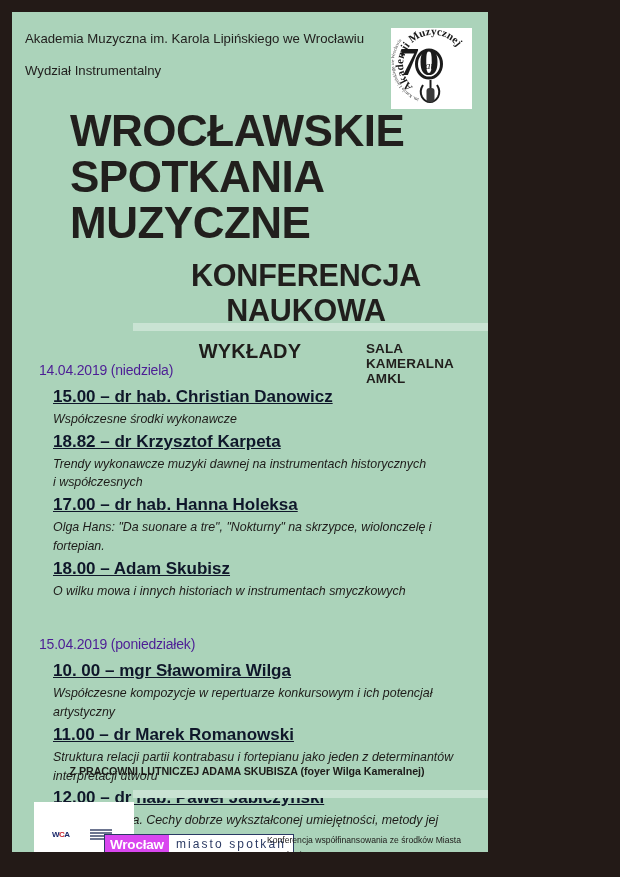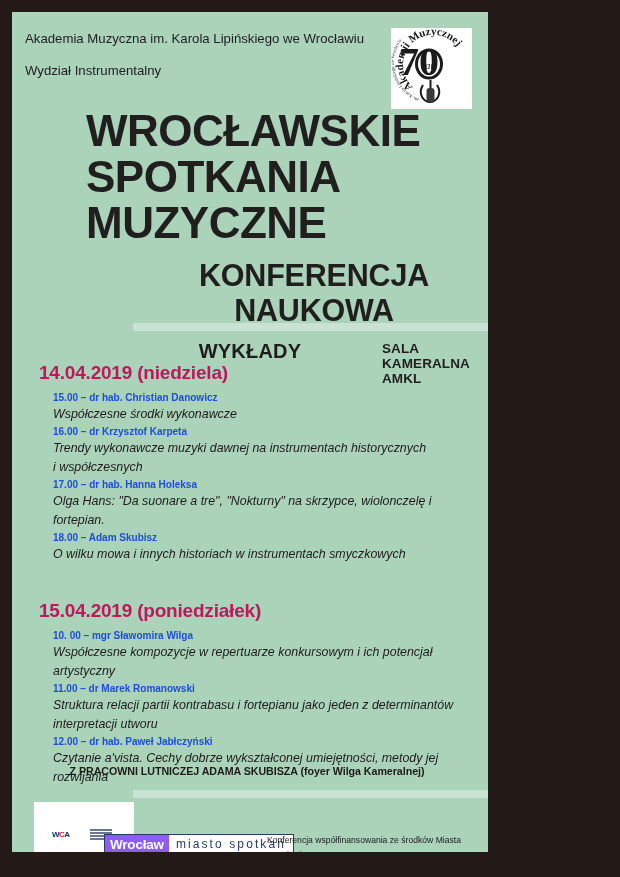--- a/index.html
+++ b/index.html
@@ -42,21 +42,21 @@
   .anniv-logo {
     position: absolute;
     right: 16px; top: 0px;
     width: 81px; height: 81px;
     background: #ffffff;
     overflow: hidden;
   }
   .anniv-logo svg { display:block; }
 
   
-  .title-block { position: absolute; left: 0; right: 0; top: 96px; padding-left: 16px; }
+  .title-block { position: absolute; left: 0; right: 0; top: 96px; }
   .main-title {
     color: #211f1d;
     font-weight: bold;
     font-size: 44px;
     line-height: 1.04;
     letter-spacing: -0.5px;
     padding-left: 58px;
   }
   .sub-title {
     color: #211f1d;
@@ -98,33 +98,34 @@
     font-size: 20px;
     letter-spacing: 0.2px;
   }
   .program {
     position: absolute;
     top: 350px;
     left: 27px;
     right: 18px;
   }
   .day-title {
-    color: #be185d;
-    font-weight: bold;
-    font-size: 19px;
+    color: #4c1d95;
+    font-weight: normal;
+    font-size: 14px;
     letter-spacing: -0.2px;
     margin-bottom: 6px;
   }
   .day-two { margin-top: 36px; }
   .lecture { margin-bottom: 0; padding-left: 14px; }
   .lecture-head {
-    color: #1d4ed8;
-    font-weight: bold;
-    font-size: 10px;
+    color: #0f172a;
+    font-weight: bold;
+    font-size: 17px;
     line-height: 1.52;
+    text-decoration: underline;
   }
   .lecture-desc {
     color: #1d1b19;
     font-style: italic;
     font-size: 12.4px;
     line-height: 1.52;
   }
 
   
   .exhibition {
@@ -164,21 +165,21 @@
   .wroclaw-logo {
     position: absolute;
     left: 92px; top: 32px;
     display: flex;
     align-items: stretch;
     height: 21px;
     background: #ffffff;
     border: 1px solid #2b3a63;
   }
   .wroclaw-name {
-    background: #8b5cf6;
+    background: #d946ef;
     color: #ffffff;
     font-weight: bold;
     font-size: 13.5px;
     line-height: 19px;
     padding: 0 5px;
     letter-spacing: -0.2px;
   }
   .wroclaw-tag {
     color: #2b3a63;
     font-size: 12px;
@@ -243,21 +244,21 @@
     <div class="divider divider-top"></div>
 
     <div class="program-heading">WYKŁADY</div>
     <div class="program" id="program-root">
         <div class="day-title">14.04.2019 (niedziela)</div>
         <div class="lecture">
           <div class="lecture-head">15.00 – dr hab. Christian Danowicz</div>
           <div class="lecture-desc">Współczesne środki wykonawcze</div>
         </div>
         <div class="lecture">
-          <div class="lecture-head">16.00 – dr Krzysztof Karpeta</div>
+          <div class="lecture-head">18.82 – dr Krzysztof Karpeta</div>
           <div class="lecture-desc">Trendy wykonawcze muzyki dawnej na instrumentach historycznych</div>
           <div class="lecture-desc">i współczesnych</div>
         </div>
         <div class="lecture">
           <div class="lecture-head">17.00 – dr hab. Hanna Holeksa</div>
           <div class="lecture-desc">Olga Hans: "Da suonare a tre", "Nokturny" na skrzypce, wiolonczelę i fortepian.</div>
         </div>
         <div class="lecture">
           <div class="lecture-head">18.00 – Adam Skubisz</div>
           <div class="lecture-desc">O wilku mowa i innych historiach w instrumentach smyczkowych</div>

